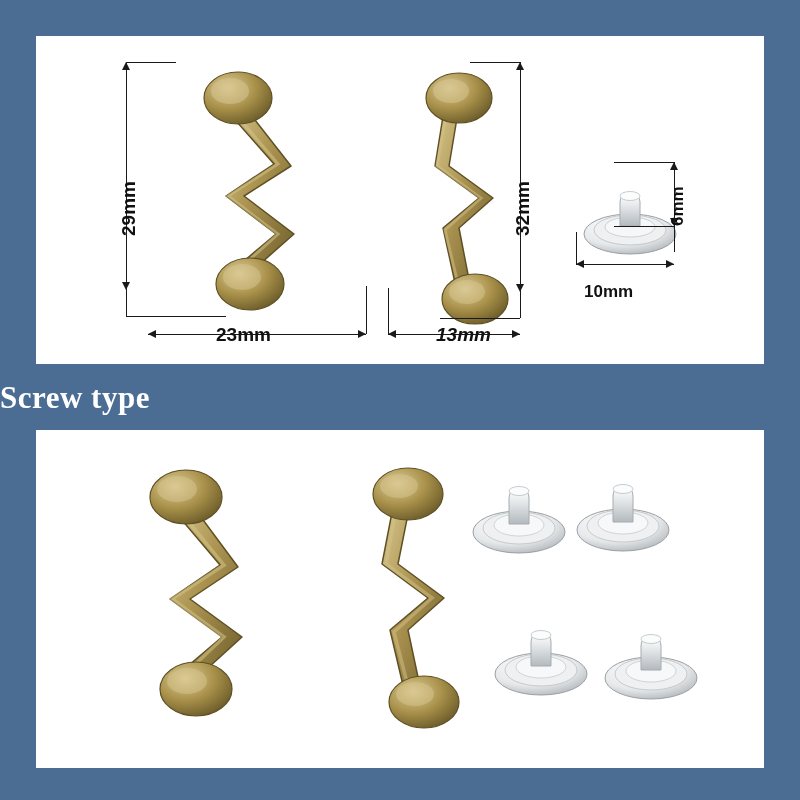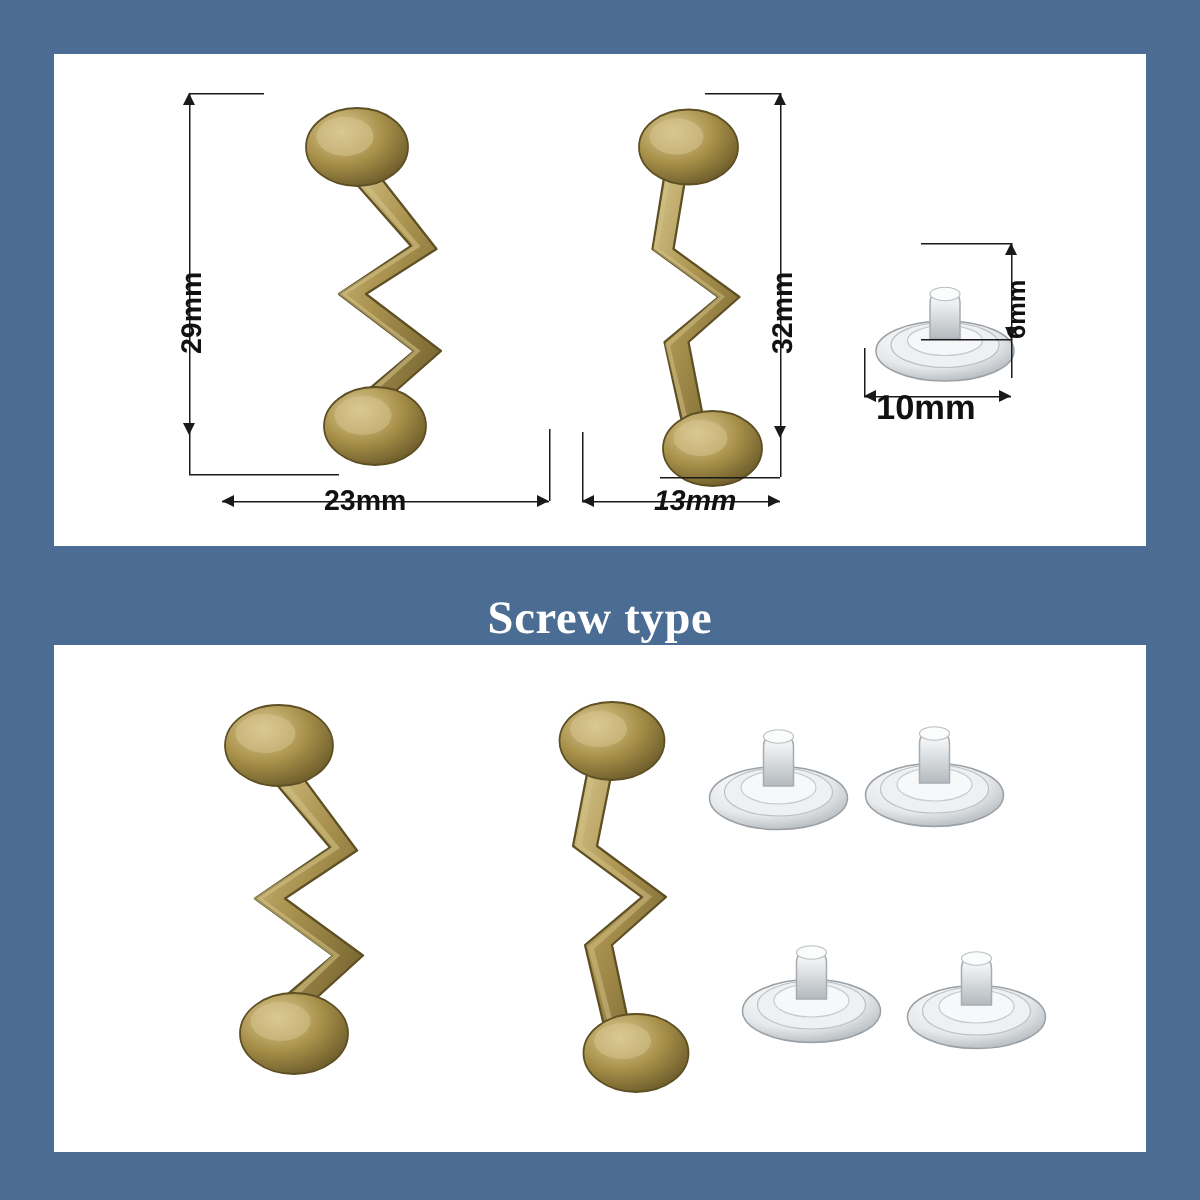--- a/index.html
+++ b/index.html
@@ -35,26 +35,25 @@
     left: 36px;
     top: 430px;
     width: 728px;
     height: 338px;
   }
 
   
   #title-band {
     position: absolute;
     left: 0;
-    top: 384px;
+    top: 370px;
     width: 800px;
     height: 56px;
     display: flex;
     align-items: center;
-    justify-content: center;
   }
   #title-text {
     color: #ffffff;
     font-family: "Liberation Serif", serif;
     font-weight: bold;
     font-size: 31px;
     letter-spacing: 0.5px;
   }
 
   
@@ -203,21 +202,21 @@
     <div class="arrow arrow-up" style="left:634px; top:126px;"></div>
     <div class="arrow arrow-down" style="left:634px; top:182px;"></div>
     <div class="dimline h-line" style="left:578px; top:126px; width:60px;"></div>
     <div class="dimline h-line" style="left:578px; top:190px; width:60px;"></div>
     <div class="dimlabel vert" style="left:632px; top:190px; font-size:17px;">6mm</div>
 
     <div class="dimline h-line" style="left:540px; top:228px; width:98px;"></div>
     <div class="arrow arrow-left" style="left:540px; top:224px;"></div>
     <div class="arrow arrow-right" style="left:630px; top:224px;"></div>
     <div class="dimline v-line" style="left:540px; top:196px; height:32px;"></div>
-    <div class="dimlabel" style="left:548px; top:222px; font-size:23px;">10mm</div>
+    <div class="dimlabel" style="left:548px; top:246px; font-size:17px;">10mm</div>
 
   </div>
 
   <div id="title-band">
     <span id="title-text">Screw type</span>
   </div>
 
   <div class="panel" id="panel-bottom">
 
     <svg class="piece" style="left:60px; top:25px;" width="240" height="270" viewBox="0 0 240 270">

